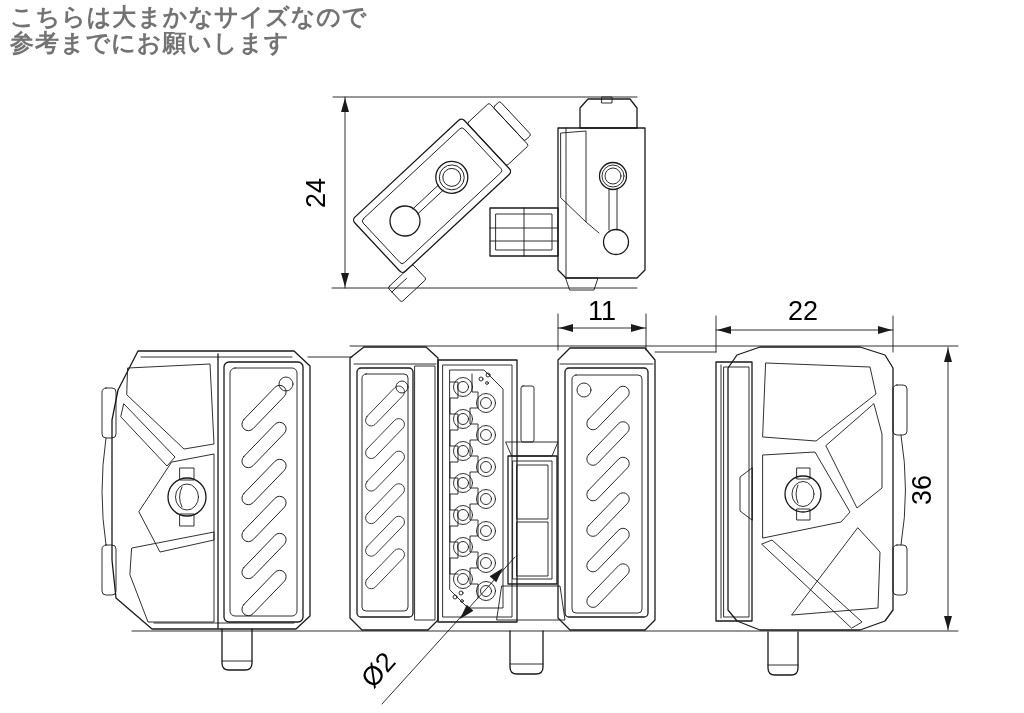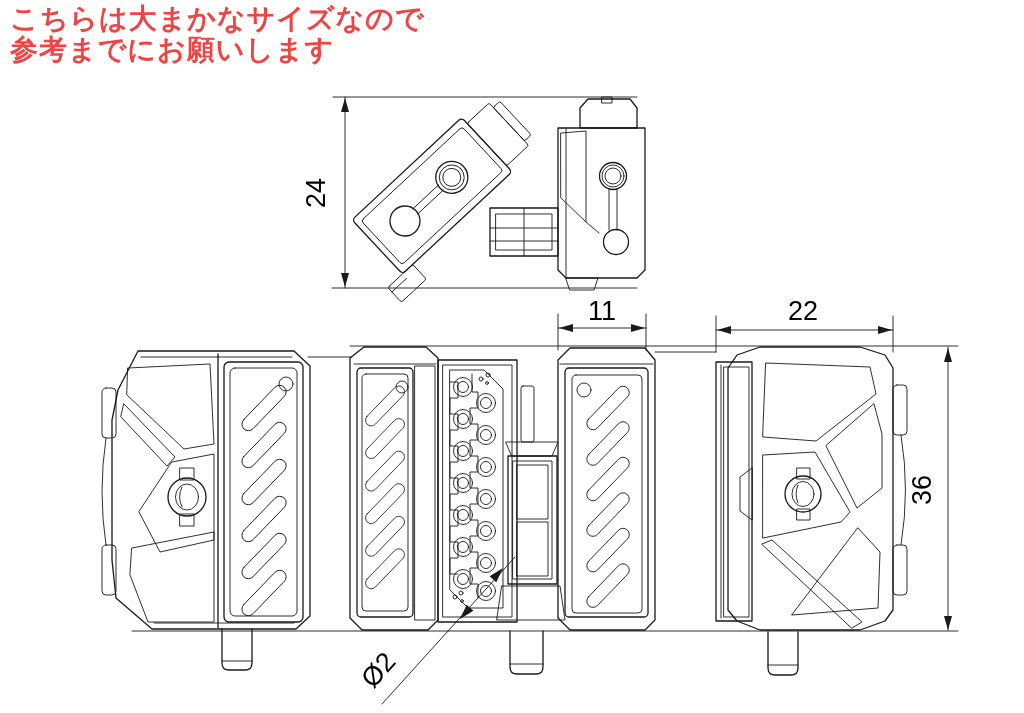--- a/index.html
+++ b/index.html
@@ -1,20 +1,20 @@
 <!DOCTYPE html>
 <html><head>
 <meta charset="utf-8">
 <style>
   html,body{margin:0;padding:0;background:#ffffff;}
   #page{position:relative;width:1024px;height:713px;background:#ffffff;overflow:hidden;
         font-family:"Liberation Sans",sans-serif;}
-  .title{position:absolute;left:10px;top:4px;color:#ef4444;
+  .title{position:absolute;left:10px;top:4px;color:#737373;
          font-family:"DejaVu Serif","Liberation Serif",serif;
-         font-weight:bold;font-size:28px;line-height:1.1;letter-spacing:1px;white-space:nowrap;}
+         font-weight:bold;font-size:24px;line-height:1.1;letter-spacing:1px;white-space:nowrap;}
   svg{position:absolute;left:0;top:0;}
   .ln{fill:none;stroke:#1a1a1a;stroke-width:1.3;stroke-linejoin:round;stroke-linecap:round;}
   .tn{stroke-width:0.9;}
   .dim{fill:none;stroke:#1a1a1a;stroke-width:0.9;stroke-linecap:round;}
   .arr{fill:#1a1a1a;stroke:none;}
   .dimtxt{font-family:"Liberation Sans",sans-serif;font-size:27px;fill:#000;stroke:none;}
 </style>
 </head>
 <body>
 

